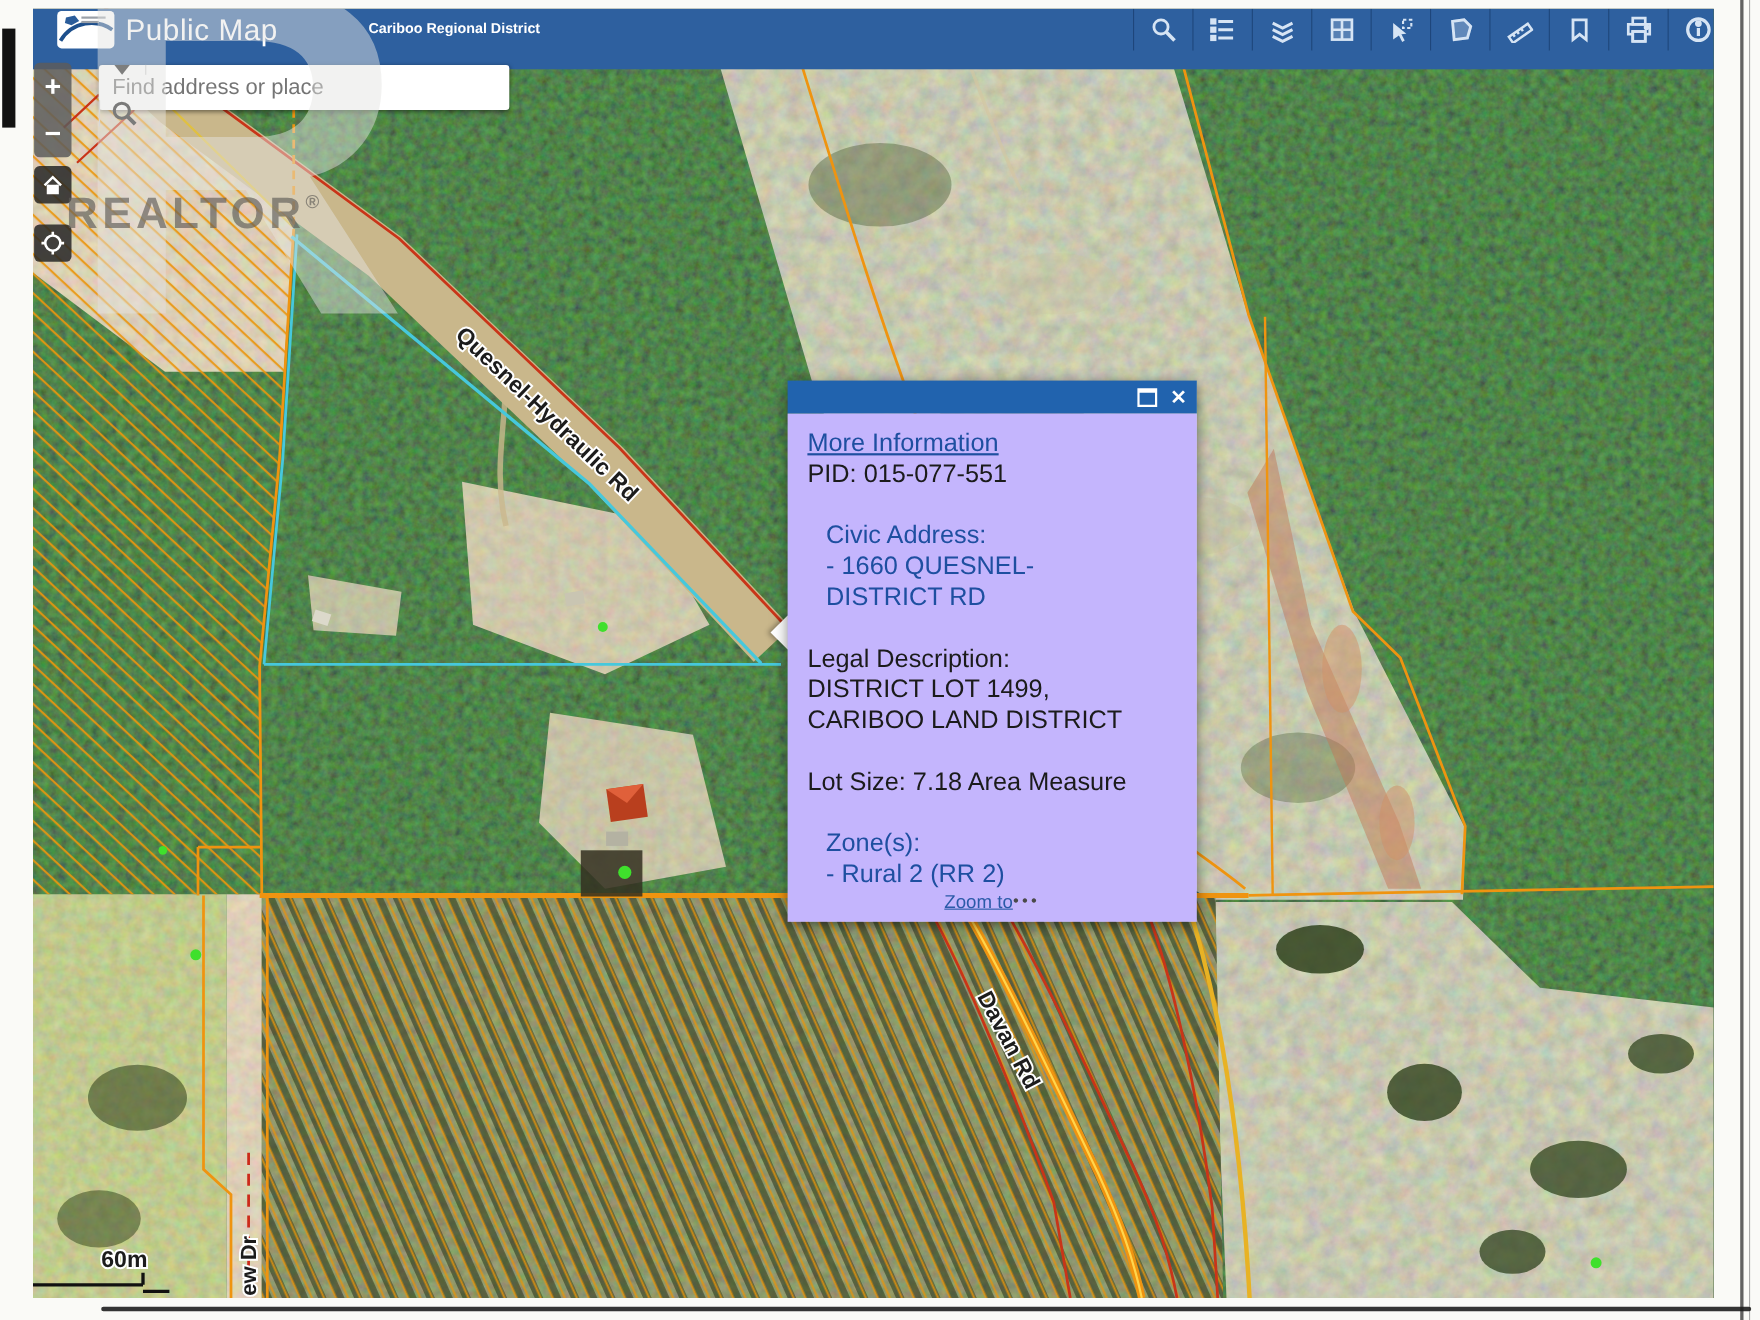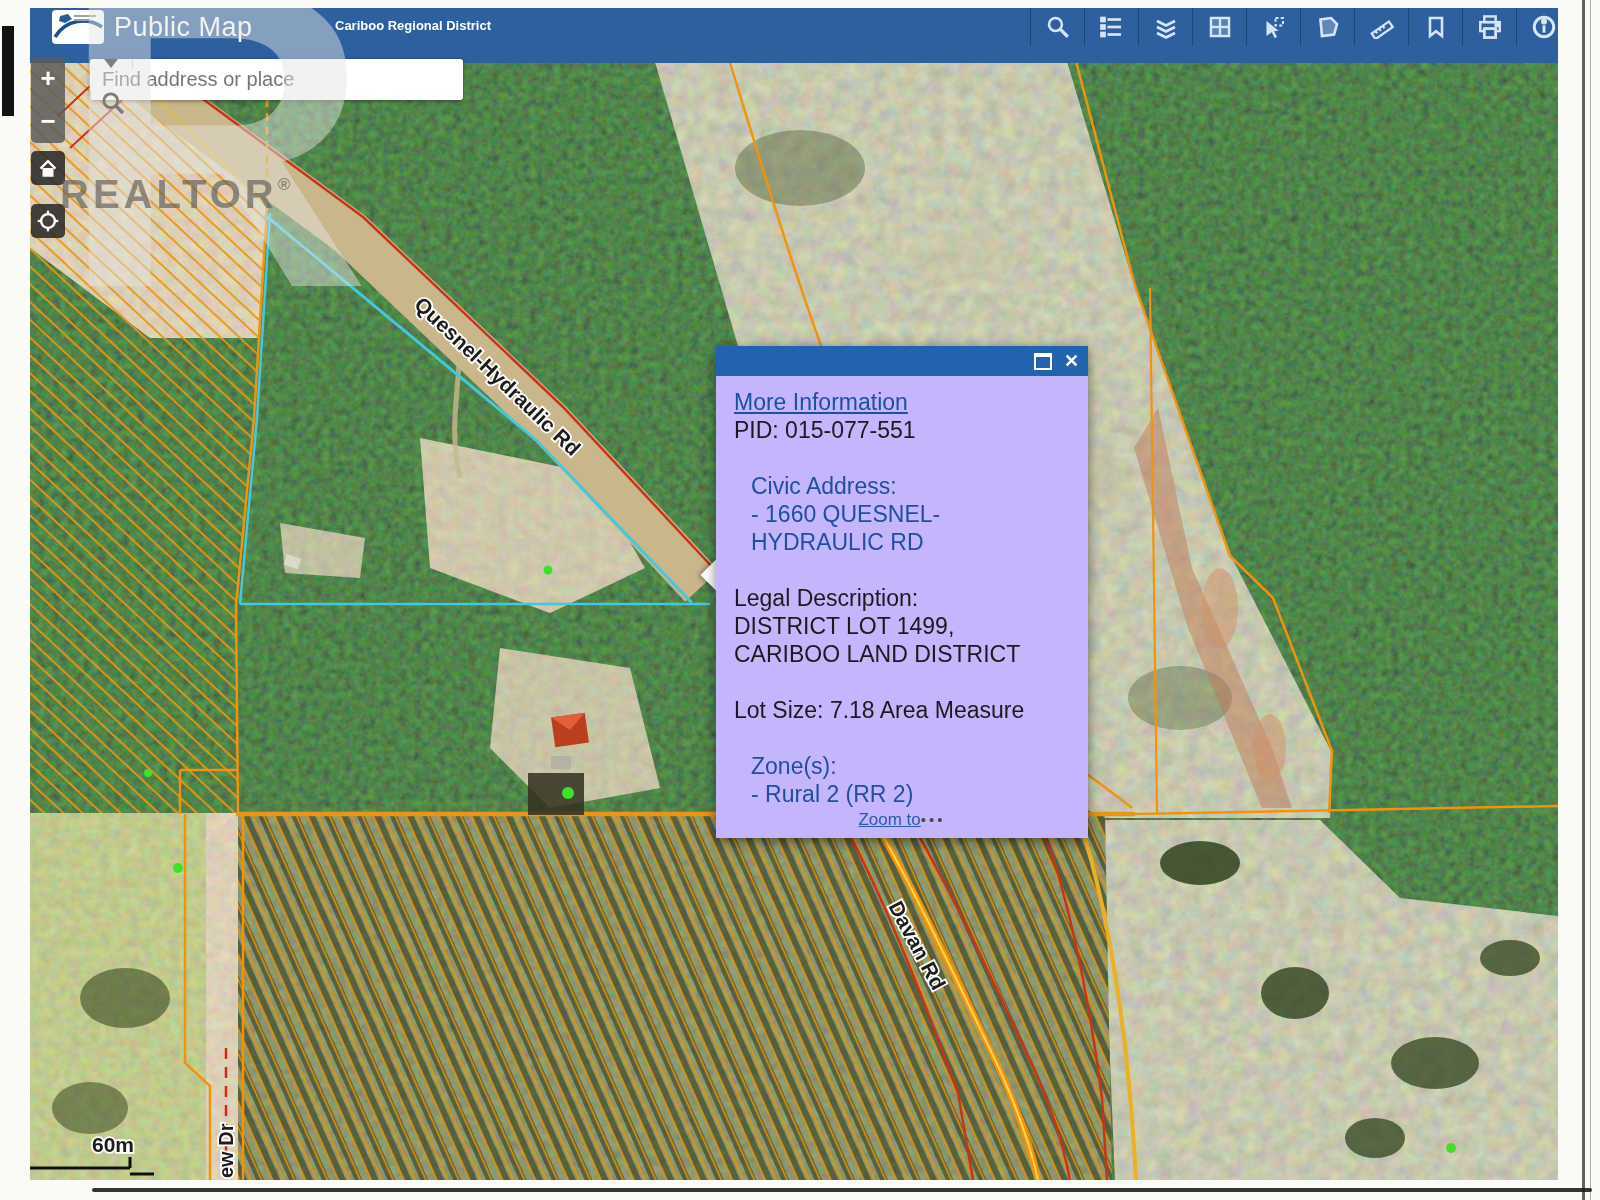--- a/index.html
+++ b/index.html
@@ -334,21 +334,21 @@
       <div class="popup-head">
         <div class="ph-max"></div>
         <div class="ph-close">✕</div>
       </div>
       <div class="popup-body">
         <div class="pline plink">More Information</div>
         <div class="pline">PID: 015-077-551</div>
         <div class="pgap"></div>
         <div class="pline pblue">Civic Address:</div>
         <div class="pline pblue">- 1660 QUESNEL-</div>
-        <div class="pline pblue">HYDRAULIC RD</div>
+        <div class="pline pblue">DISTRICT RD</div>
         <div class="pgap"></div>
         <div class="pline">Legal Description:</div>
         <div class="pline">DISTRICT LOT 1499,</div>
         <div class="pline">CARIBOO LAND DISTRICT</div>
         <div class="pgap"></div>
         <div class="pline">Lot Size: 7.18 Area Measure</div>
         <div class="pgap"></div>
         <div class="pline pblue">Zone(s):</div>
         <div class="pline pblue">- Rural 2 (RR 2)</div>
         <div class="pfoot">

